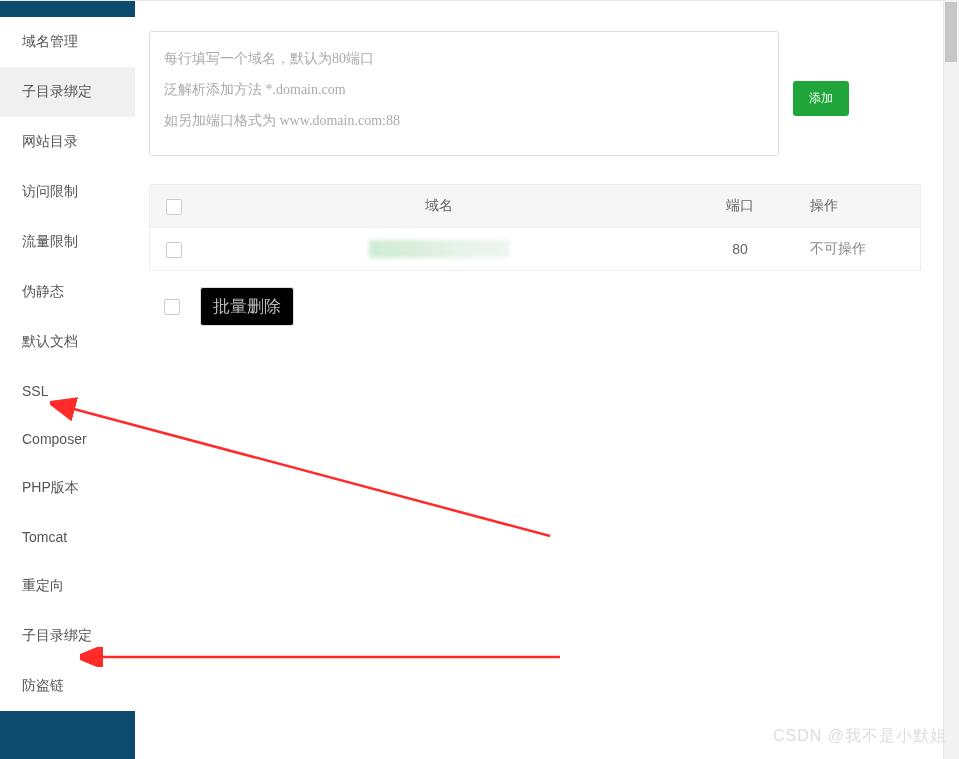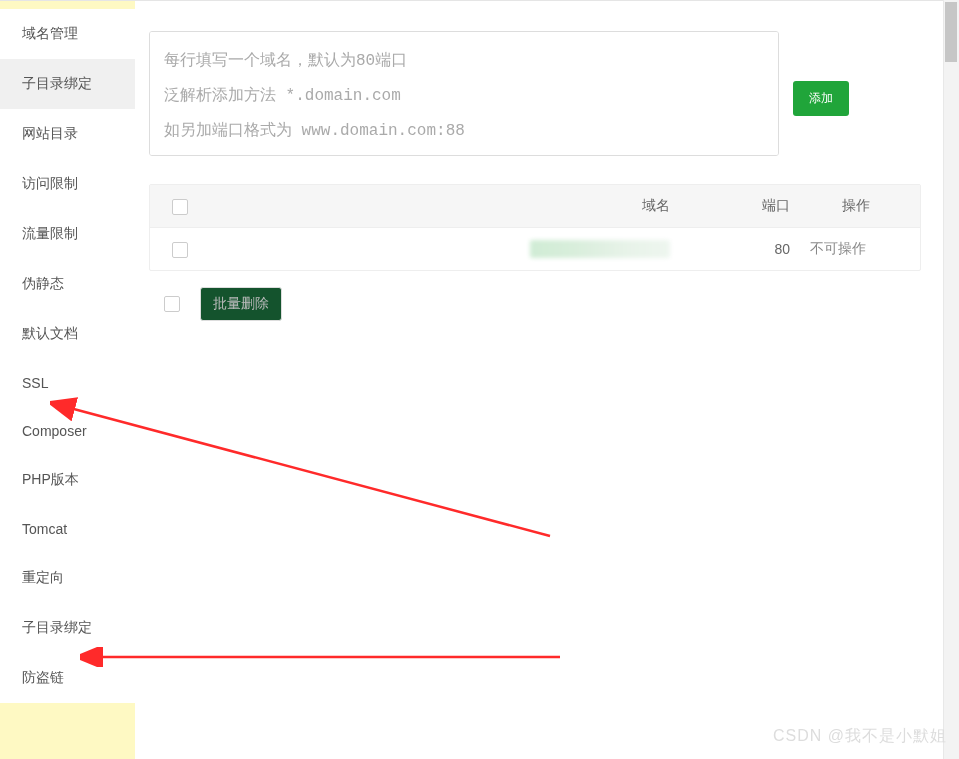--- a/index.html
+++ b/index.html
@@ -18,23 +18,23 @@
       overflow: hidden;
     }
     .container {
       display: flex;
       width: 100%;
       height: 100%;
       border-top: 1px solid #e5e5e5;
     }
     .sidebar {
       width: 135px;
-      background: #fef9c3;
+      background: #0c4a6e;
       border-right: 0;
-      padding-top: 8px;
+      padding-top: 16px;
     }
     .sidebar-item {
       padding: 16px 22px;
       color: #555;
       cursor: pointer;
       font-size: 14px;
       background: #fff;
     }
     .sidebar-item.active {
       background: #f0f0f0;
@@ -49,22 +49,22 @@
       gap: 14px;
       align-items: stretch;
     }
     .domain-textarea {
       border: 1px solid #ddd;
       border-radius: 3px;
       padding: 12px 14px;
       width: 630px;
       height: 125px;
       resize: none;
-      font-family: Liberation Mono, monospace;
-      font-size: 16px;
+      font-family: Liberation Serif, serif;
+      font-size: 14px;
       color: #333;
       line-height: 2.2;
       outline: none;
     }
     .domain-textarea::placeholder {
       color: #aaa;
     }
     .add-btn {
       align-self: flex-start;
       margin-top: 50px;
@@ -84,21 +84,21 @@
     }
     .table {
       width: 100%;
       border-collapse: collapse;
     }
     .table thead {
       background: #f6f6f6;
     }
     .table th, .table td {
       padding: 12px 10px;
-      text-align: right;
+      text-align: center;
       font-weight: normal;
       color: #666;
       font-size: 14px;
     }
     .table th {
       border-bottom: 1px solid #eee;
     }
     .table td {
       border-top: 1px solid #f0f0f0;
     }
@@ -137,26 +137,26 @@
       vertical-align: middle;
     }
     .bulk-row {
       margin-top: 16px;
       display: flex;
       align-items: center;
       gap: 20px;
       padding-left: 15px;
     }
     .bulk-delete-btn {
-      background: #14532d;
+      background: #000000;
       border: 1px solid #ddd;
       color: #bbb;
       padding: 7px 12px;
       border-radius: 3px;
-      font-size: 14px;
+      font-size: 17px;
       cursor: not-allowed;
     }
     .watermark {
       position: absolute;
       bottom: 12px;
       right: 12px;
       color: #ddd;
       font-size: 16px;
       letter-spacing: 1px;
       pointer-events: none;
@@ -217,21 +217,21 @@
 
     <div class="table-wrap">
       <table class="table">
         <thead>
           <tr>
             <th class="col-check">
               <span class="checkbox"></span>
             </th>
             <th class="col-domain">域名</th>
             <th class="col-port">端口</th>
-            <th class="col-action" style="text-align:center; padding-right:18px;">操作</th>
+            <th class="col-action" style="text-align:left; padding-right:18px;">操作</th>
           </tr>
         </thead>
         <tbody>
           <tr>
             <td class="col-check">
               <span class="checkbox"></span>
             </td>
             <td class="col-domain">
               <span class="domain-blur"></span>
             </td>

